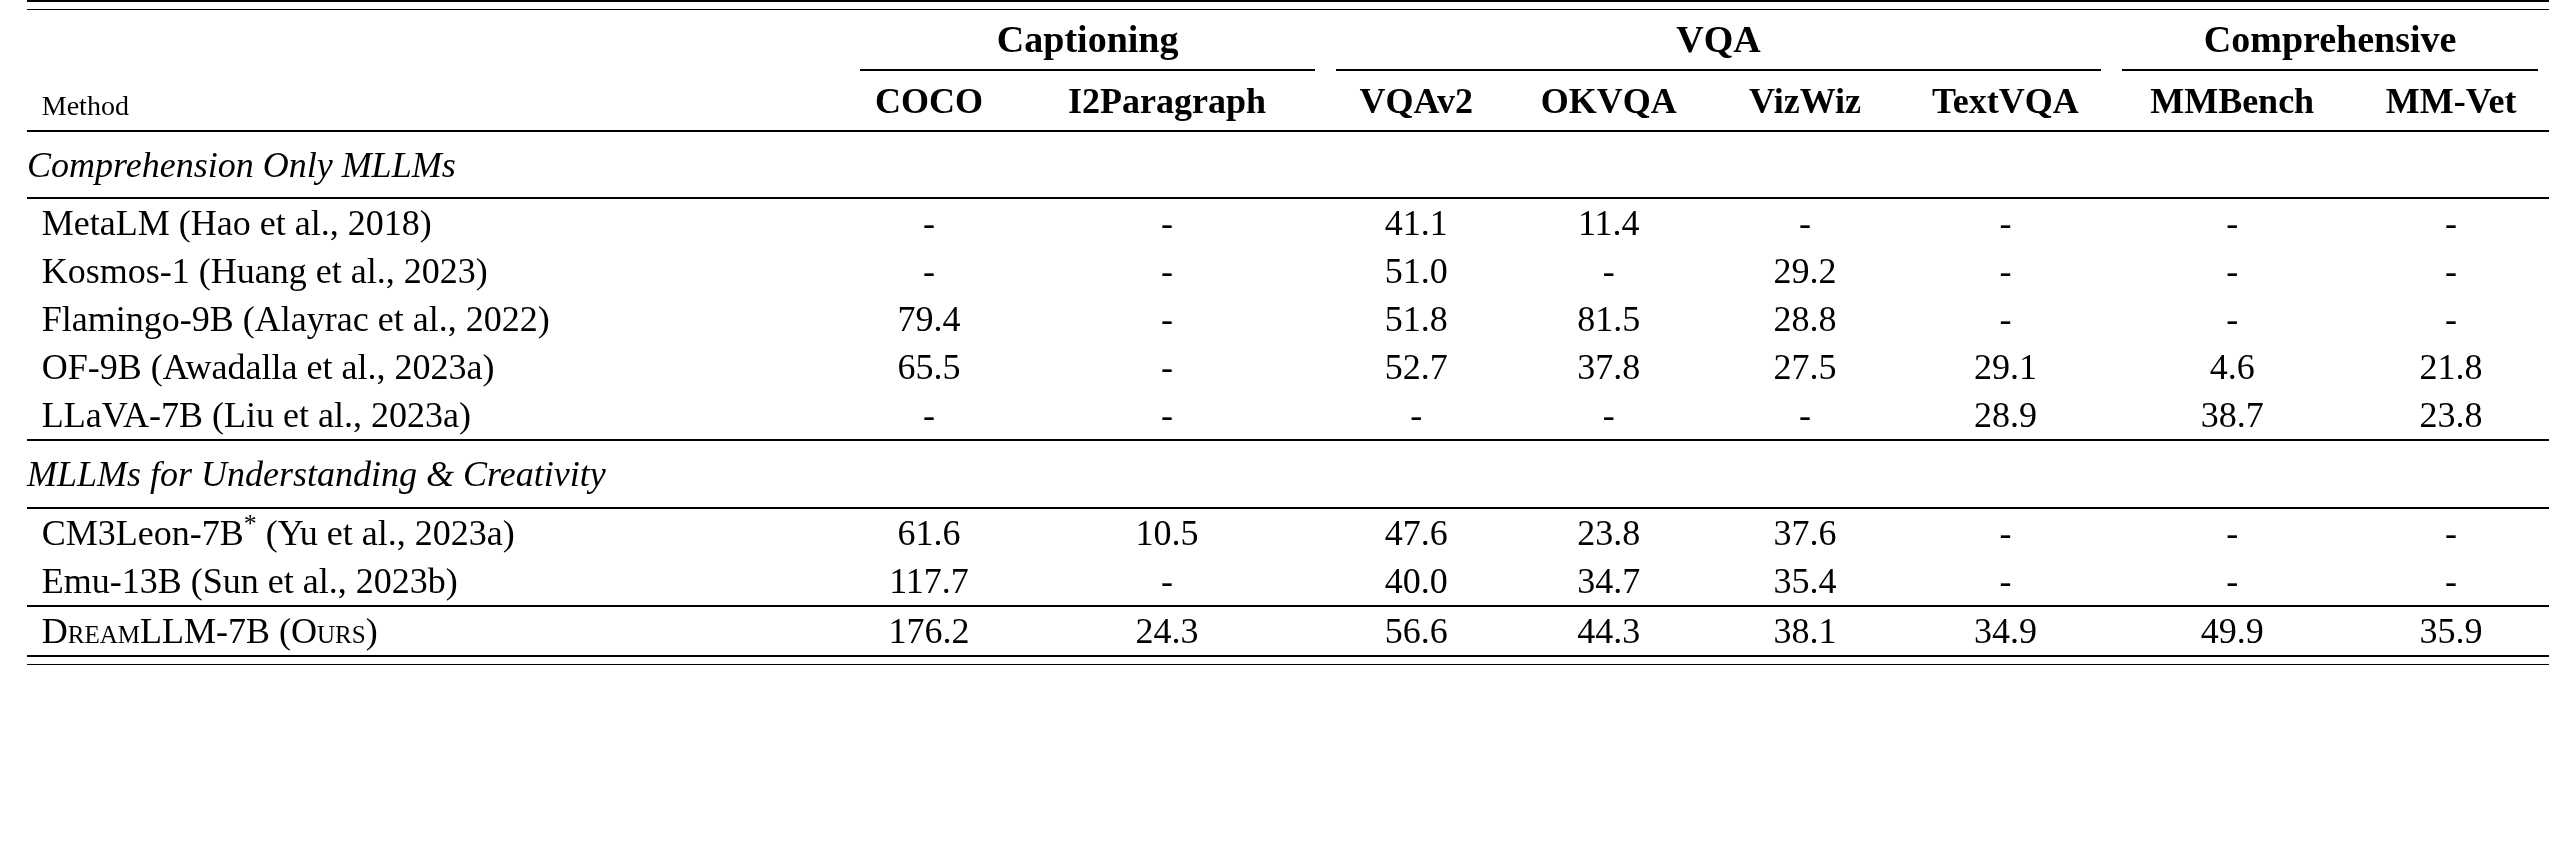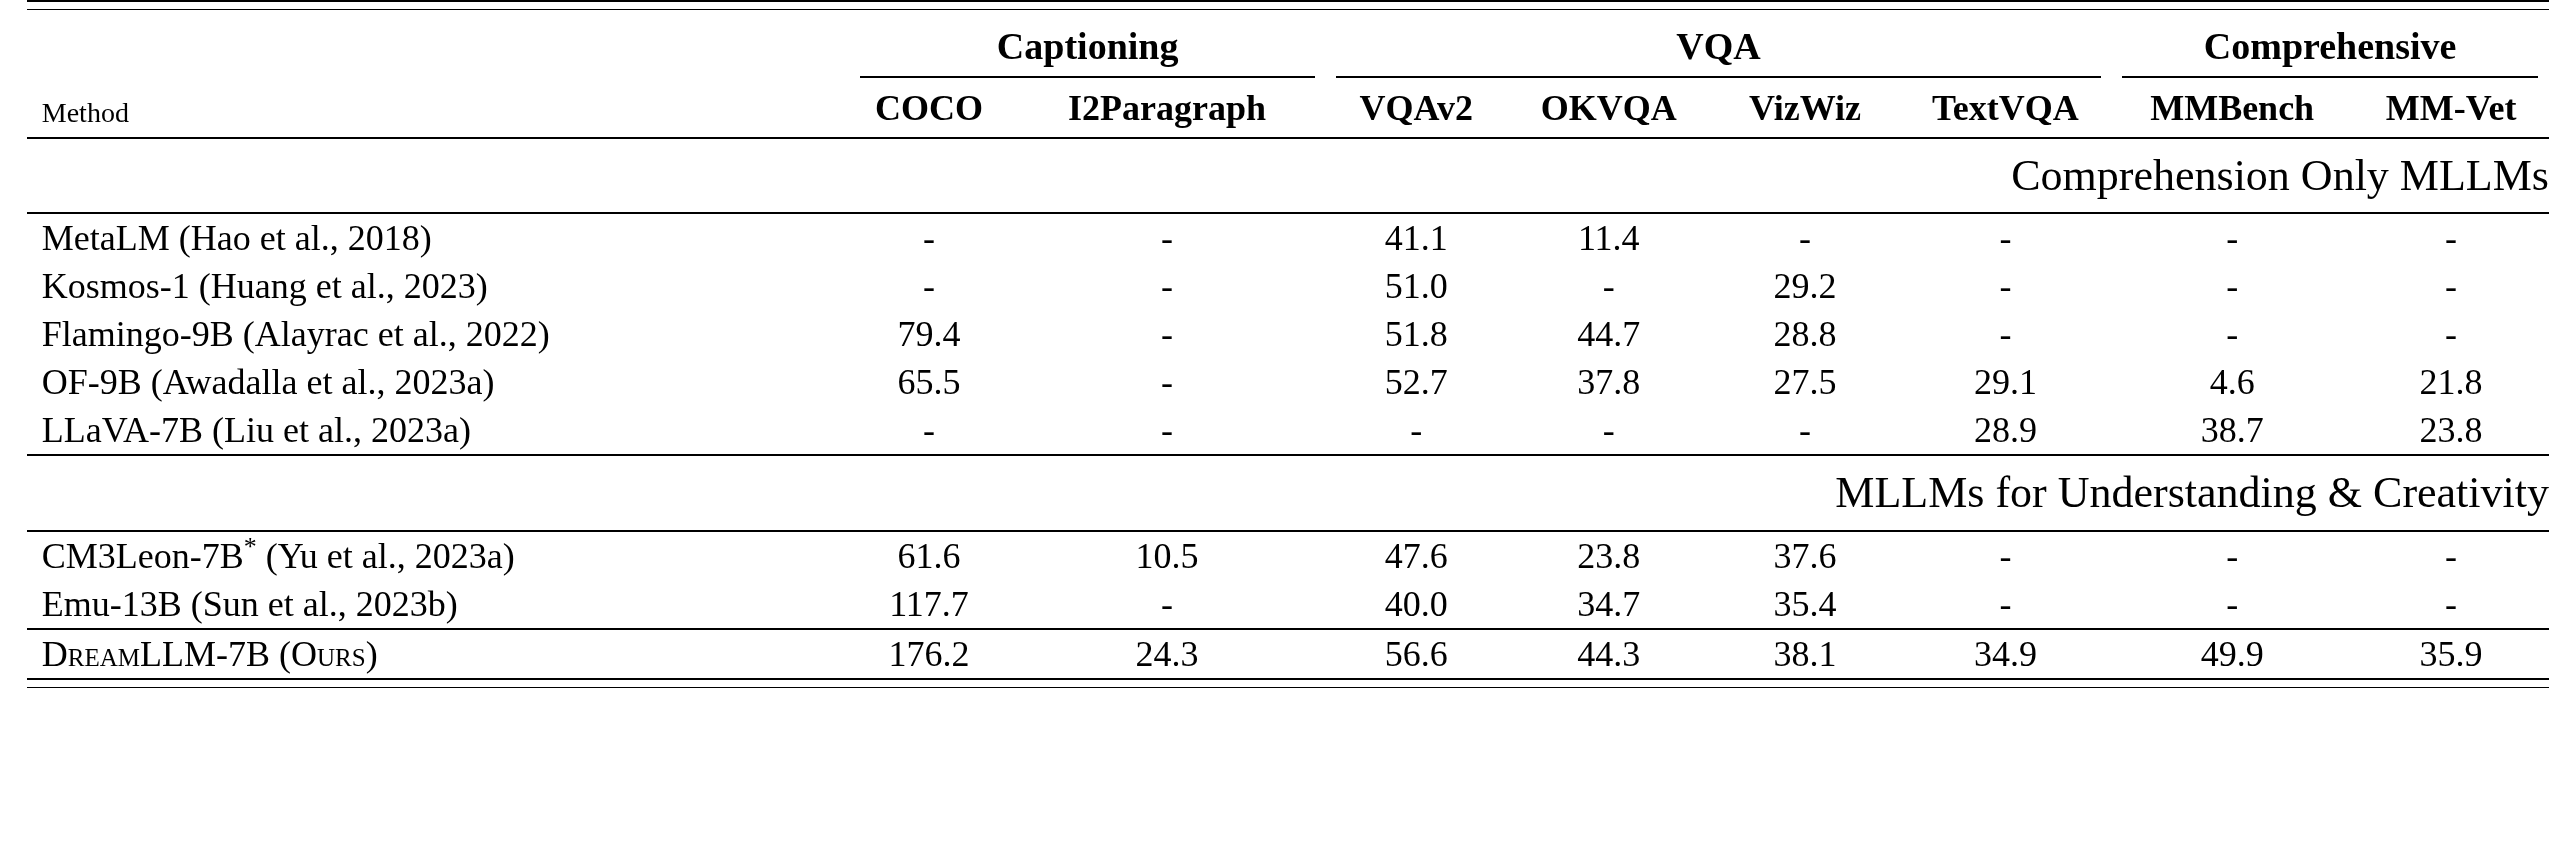--- a/index.html
+++ b/index.html
@@ -64,21 +64,21 @@
     border-top: 2px solid #000;
     height: 0;
     padding: 0;
   }
 
   
   td.group-title {
     text-align: center;
     font-weight: bold;
     font-size: 38px;
-    padding: 17px 0 8px 0;
+    padding: 10px 0 8px 0;
     vertical-align: bottom;
   }
   td.method-head {
     text-align: left;
     vertical-align: bottom;
     font-size: 28px;
     padding: 0 0 9.4px 14.8px;
   }
   td.group-rule-cell {
     padding: 0;
@@ -93,22 +93,23 @@
     text-align: center;
     font-size: 36px;
     padding: 9.4px 0 10.7px 0;
     vertical-align: bottom;
     white-space: nowrap;
     font-weight: bold;
   }
 
   
   td.section-banner {
-    text-align: right;
-    font-size: 44px;
+    text-align: left;
+    font-style: italic;
+    font-size: 36px;
     padding: 14.8px 0 14.8px 0;
   }
 
   
   td.method-cell {
     text-align: left;
     padding: 6px 0 6px 14.8px;
     white-space: nowrap;
     font-size: 36px;
   }
@@ -203,21 +204,21 @@
           <td class="num">29.2</td>
           <td class="num">-</td>
           <td class="num">-</td>
           <td class="num">-</td>
         </tr>
         <tr>
           <td class="method-cell">Flamingo-9B (Alayrac et al., 2022)</td>
           <td class="num">79.4</td>
           <td class="num">-</td>
           <td class="num">51.8</td>
-          <td class="num">44.7</td>
+          <td class="num">81.5</td>
           <td class="num">28.8</td>
           <td class="num">-</td>
           <td class="num">-</td>
           <td class="num">-</td>
         </tr>
         <tr>
           <td class="method-cell">OF-9B (Awadalla et al., 2023a)</td>
           <td class="num">65.5</td>
           <td class="num">-</td>
           <td class="num">52.7</td>

